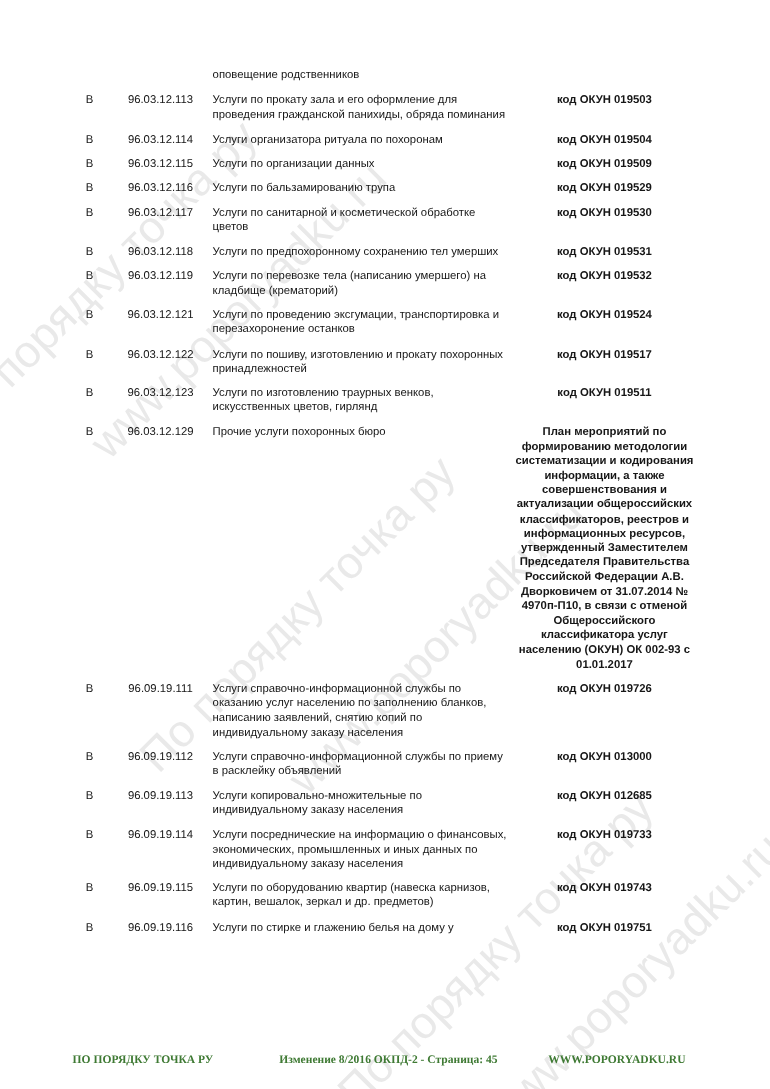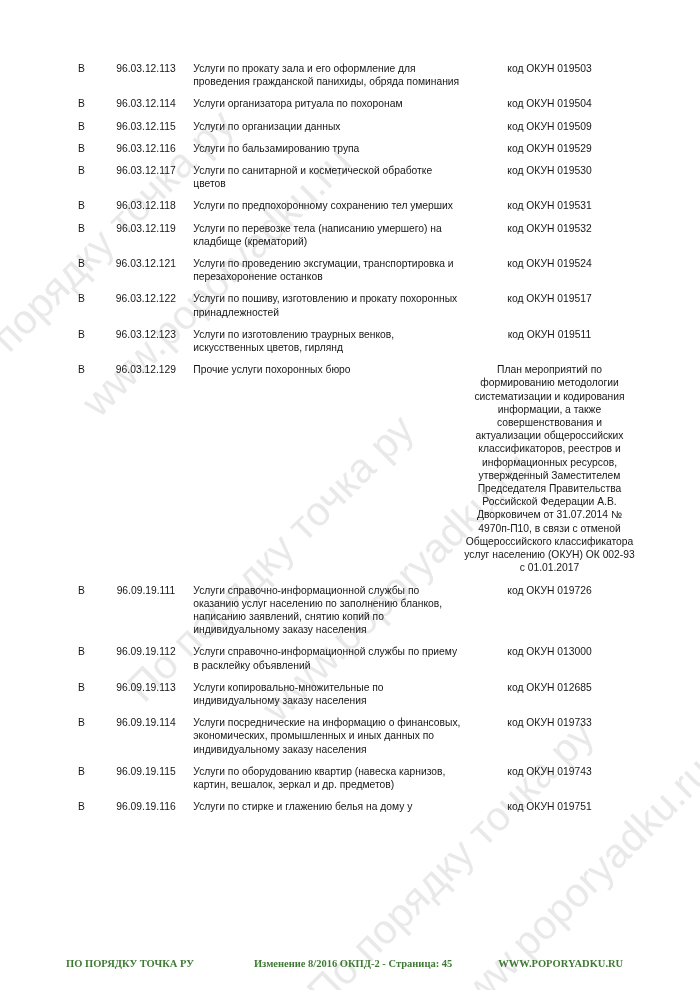--- a/index.html
+++ b/index.html
@@ -73,20 +73,21 @@
     padding-right: 6px;
   }
   td.c-desc {
     width: 262px;
     text-align: left;
     padding-right: 10px;
   }
   td.c-okun {
     width: 168px;
     text-align: center;
+    font-weight: bold;
   }
 
   
   tr.partial td.c-desc { padding-bottom: 10px; }
 
   
   .longnote { line-height: 13.2px; }
 
   
   #footer {
@@ -129,20 +130,26 @@
       <div class="wm wm-b" style="left: 435px; top: 1005px; transform: rotate(-45deg);">www.poporyadku.ru</div>
       <div class="wm wm-a" style="left: -60px; top: 375px; transform: rotate(-45deg);">По порядку точка ру</div>
       <div class="wm wm-b" style="left: 75px; top: 395px; transform: rotate(-45deg);">www.poporyadku.ru</div>
     </div>
 
   <div id="content">
 
     <table class="rows">
       <tbody id="table-body">
 
+      <tr class="partial">
+            <td class="c-flag"></td>
+            <td class="c-code"></td>
+            <td class="c-desc">оповещение родственников</td>
+            <td class="c-okun"></td>
+          </tr>
           <tr>
             <td class="c-flag">B</td>
             <td class="c-code">96.03.12.113</td>
             <td class="c-desc">Услуги по прокату зала и его оформление для проведения гражданской панихиды, обряда поминания</td>
             <td class="c-okun">код ОКУН 019503</td>
           </tr>
           <tr>
             <td class="c-flag">B</td>
             <td class="c-code">96.03.12.114</td>
             <td class="c-desc">Услуги организатора ритуала по похоронам</td>

